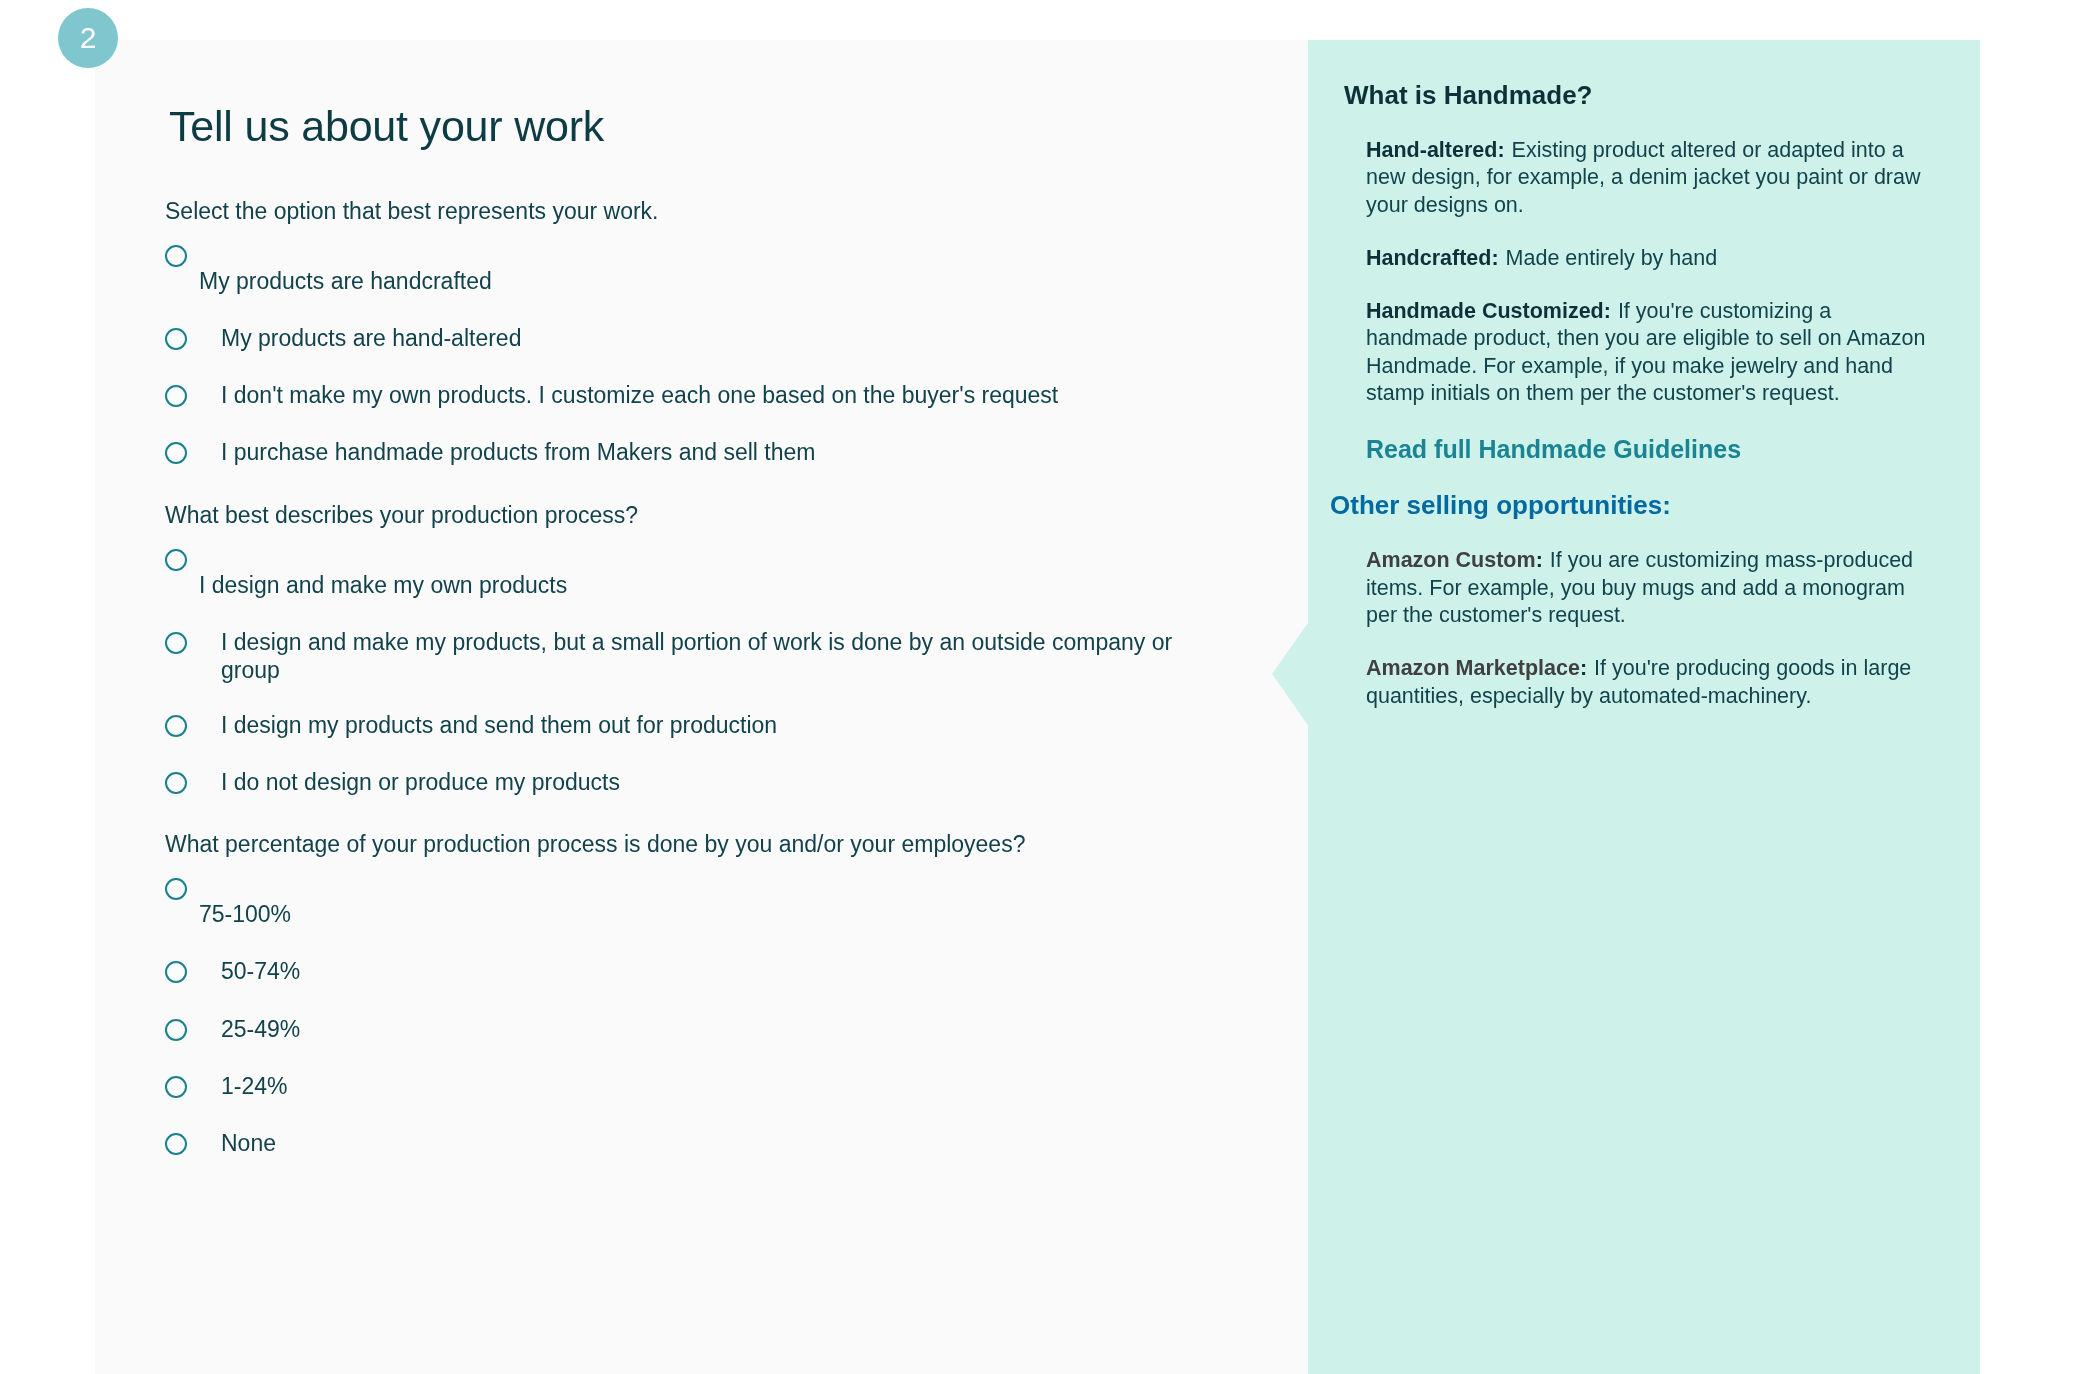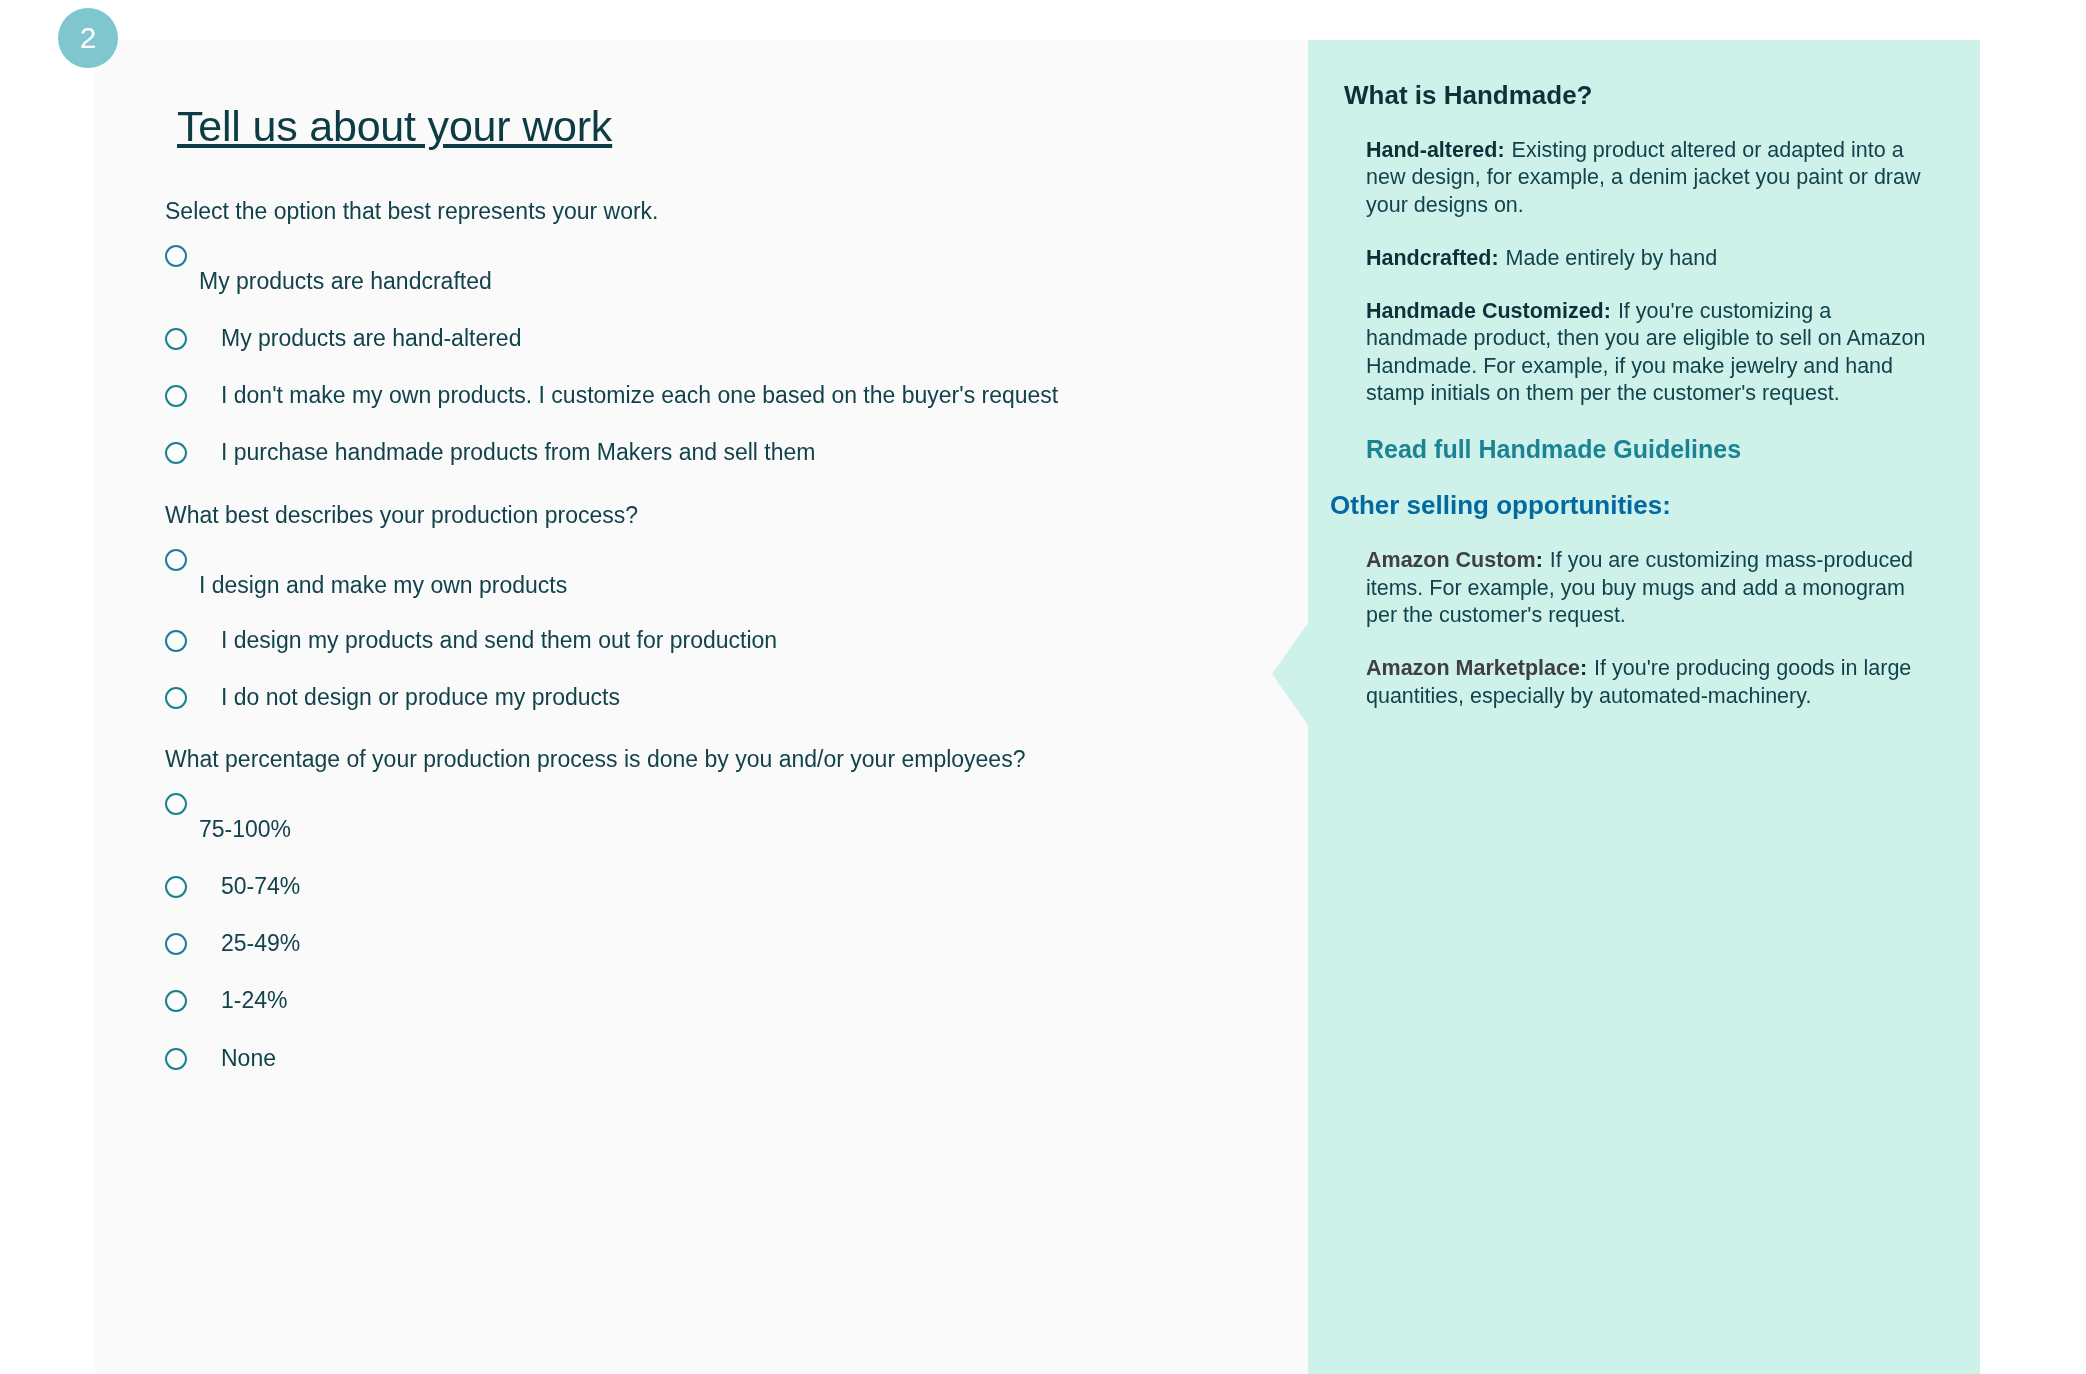--- a/index.html
+++ b/index.html
@@ -48,23 +48,22 @@
     line-height: 60px;
     text-align: center;
     font-family: "Liberation Sans", sans-serif;
     z-index: 5;
   }
 
   .page-title {
     font-size: 43px;
     font-weight: 400;
     color: #0d3c44;
-    margin: 22px 0 0 12px;
+    margin: 22px 0 0 4px;
     letter-spacing: -0.2px;
-    text-decoration: underline;
   }
 
   .question-label {
     font-size: 23px;
     color: #12434c;
     margin: 0;
     padding: 0;
   }
 
   .q1 { margin-top: 47px; }
@@ -199,20 +198,24 @@
         <span class="option-label">I purchase handmade products from Makers and sell them</span>
       </li>
     </ul>
 
     <p class="question-label q2">What best describes your production process?</p>
     <ul class="options">
       <li class="option">
         <span class="radio"></span>
         <span class="option-label">I design and make my own products</span>
       </li>
+      <li class="option opt-gap">
+        <span class="radio"></span>
+        <span class="option-label">I design and make my products, but a small portion of work is done by an outside company or group</span>
+      </li>
       <li class="option opt-wrap">
         <span class="radio"></span>
         <span class="option-label">I design my products and send them out for production</span>
       </li>
       <li class="option opt-gap">
         <span class="radio"></span>
         <span class="option-label">I do not design or produce my products</span>
       </li>
     </ul>
 

